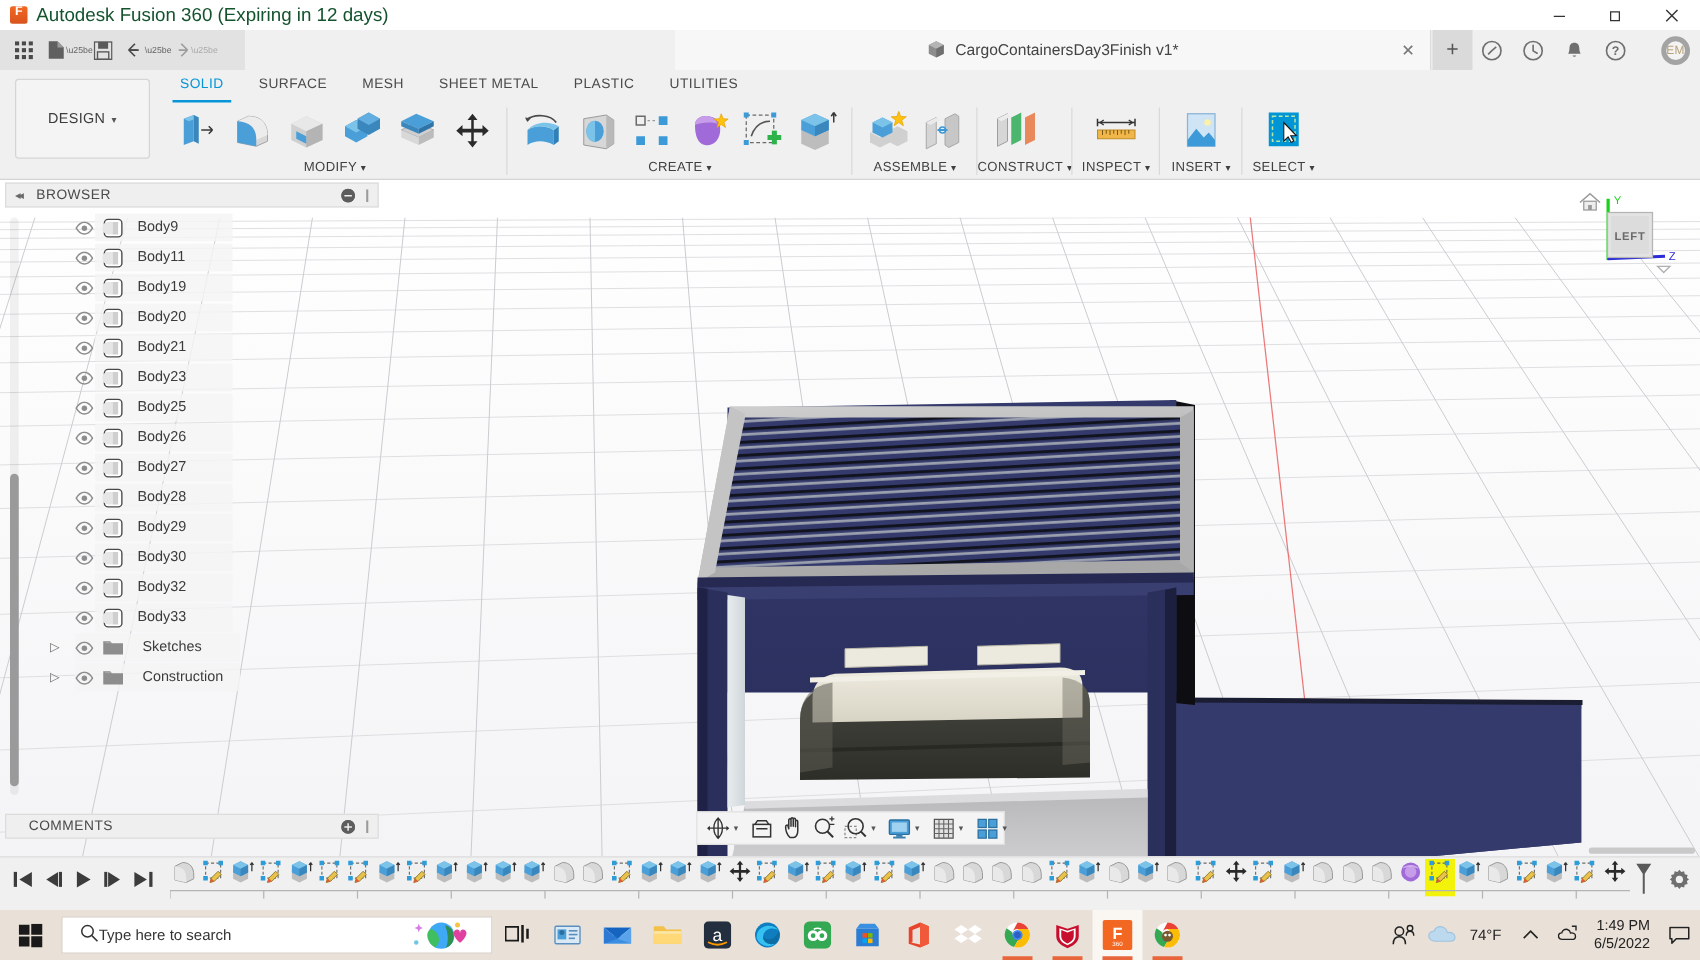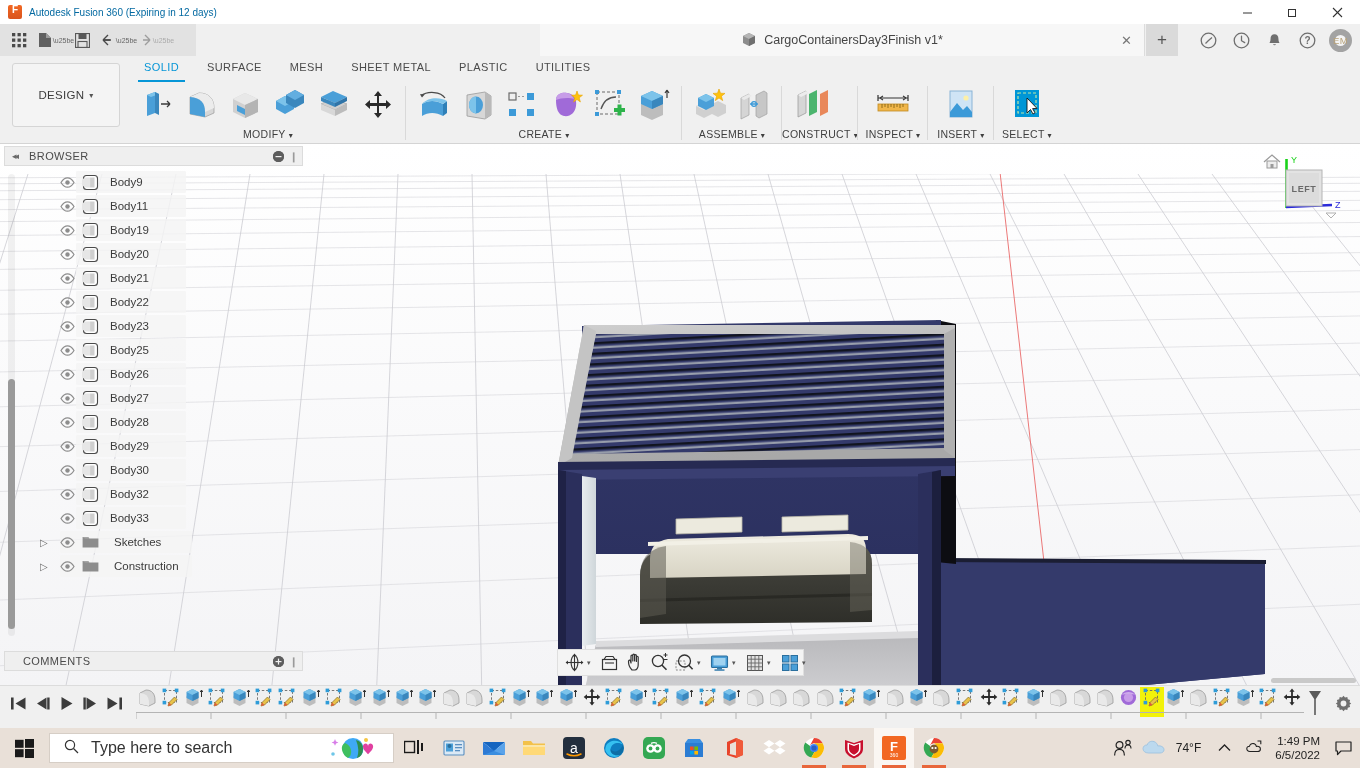--- a/index.html
+++ b/index.html
@@ -20,21 +20,21 @@
   .app-icon {
     width:14px; height:14px; margin-left:8px; margin-right:7px;
     background:linear-gradient(#f26722,#d9541e);
     border-radius:2px; position:relative; flex:none;
   }
   .app-icon::before{
     content:"F"; position:absolute; left:0; top:-1px; width:14px;
     text-align:center; font-size:10px; font-weight:bold; color:#fff;
     font-family:"Liberation Sans", sans-serif;
   }
-  .title-text { font-size:10px; color:#0369a1; }
+  .title-text { font-size:15px; color:#14532d; }
   .win-controls { margin-left:auto; display:flex; height:24px; }
   .win-btn {
     width:45px; height:24px; display:flex; align-items:center;
     justify-content:center; font-size:12px; color:#333;
   }
 
   
   .qatrow {
     position:absolute; left:0; top:24px; width:1360px; height:32px;
     background:#f0f0f0;
@@ -67,23 +67,23 @@
   .qat-right {
     position:absolute; right:4px; top:0; height:32px;
     display:flex; align-items:center;
   }
   .qat-ricon {
     width:33px; height:32px; display:flex; align-items:center;
     justify-content:center; color:#6f6f6f;
   }
   .avatar {
     width:23px; height:23px; border-radius:50%; background:#f3f3f3;
-    border:6px solid #a3a3a3; font-size:9.5px; color:#b7a27a;
+    border:4px solid #a3a3a3; font-size:9.5px; color:#b7a27a;
     display:flex; align-items:center; justify-content:center;
-    margin-left:5px; margin-right:4px; letter-spacing:.3px;
+    margin-left:20px; margin-right:4px; letter-spacing:.3px;
   }
 
   
   .ribbon {
     position:absolute; left:0; top:56px; width:1360px; height:88px;
     background:#f0f0f0; border-bottom:1px solid #d4d4d4;
   }
   .design-box {
     position:absolute; left:12px; top:7px; width:108px; height:64px;
     border:1px solid #d5d5d5; border-radius:3px; background:#f4f4f4;
@@ -238,21 +238,21 @@
     position:absolute; left:0; top:728px; width:1360px; height:40px;
     background:#e9e0d8;
     display:flex; align-items:center;
   }
   .tb-start { width:48px; height:40px; display:flex; align-items:center; justify-content:center; }
   .tb-search {
     width:345px; height:30px; background:#fff; border:1px solid #d6cec6;
     display:flex; align-items:center; margin-left:1px; position:relative;
   }
   .tb-search .sicon { margin-left:14px; color:#333; }
-  .tb-search .stext { margin-left:12px; font-size:16px; color:#333; }
+  .tb-search .stext { font-size:12px; color:#333; }
   .tb-search .sgfx { position:absolute; right:8px; top:1px; display:flex; align-items:center;}
   .tb-ic {
     width:40px; height:40px; display:flex; align-items:center;
     justify-content:center; position:relative;
   }
   .tb-ic.active::after {
     content:""; position:absolute; left:8px; right:8px; bottom:0;
     height:3px; background:#e8663b;
   }
   .tb-ic.running::after {
@@ -905,38 +905,20 @@
             <circle cx="7.5" cy="5.5" r="2.2" fill="#8d8d8d"></circle>
           </svg>
         </span>
         <span class="bodyicon">
           <svg width="17" height="17" viewBox="0 0 17 17">
             <rect x="1.5" y="1.5" width="14" height="14" rx="3" fill="#fff" stroke="#4a4a4a" stroke-width="1.1"></rect>
             <path d="M4.5 3.5 h3.6 v10 h-3.6 a1.6 1.6 0 0 1 0 -10 Z" fill="#e6e6e6"></path>
             <path d="M8.1 3.5 h4.4 v10 h-4.4 Z" fill="#cfcfcf"></path>
           </svg>
         </span>
-        <span class="blabel">Body22</span>
-      </div>
-      <div class="btree-row">
-        <div class="rowbg"></div>
-        <span class="arrow"></span>
-        <span class="eye">
-          <svg width="15" height="11" viewBox="0 0 15 11">
-            <path d="M7.5 0.8 C11.2 0.8 14 5.5 14 5.5 S11.2 10.2 7.5 10.2 S1 5.5 1 5.5 S3.8 0.8 7.5 0.8 Z" fill="none" stroke="#8d8d8d" stroke-width="1.2"></path>
-            <circle cx="7.5" cy="5.5" r="2.2" fill="#8d8d8d"></circle>
-          </svg>
-        </span>
-        <span class="bodyicon">
-          <svg width="17" height="17" viewBox="0 0 17 17">
-            <rect x="1.5" y="1.5" width="14" height="14" rx="3" fill="#fff" stroke="#4a4a4a" stroke-width="1.1"></rect>
-            <path d="M4.5 3.5 h3.6 v10 h-3.6 a1.6 1.6 0 0 1 0 -10 Z" fill="#e6e6e6"></path>
-            <path d="M8.1 3.5 h4.4 v10 h-4.4 Z" fill="#cfcfcf"></path>
-          </svg>
-        </span>
         <span class="blabel">Body23</span>
       </div>
       <div class="btree-row">
         <div class="rowbg"></div>
         <span class="arrow"></span>
         <span class="eye">
           <svg width="15" height="11" viewBox="0 0 15 11">
             <path d="M7.5 0.8 C11.2 0.8 14 5.5 14 5.5 S11.2 10.2 7.5 10.2 S1 5.5 1 5.5 S3.8 0.8 7.5 0.8 Z" fill="none" stroke="#8d8d8d" stroke-width="1.2"></path>
             <circle cx="7.5" cy="5.5" r="2.2" fill="#8d8d8d"></circle>
           </svg>

